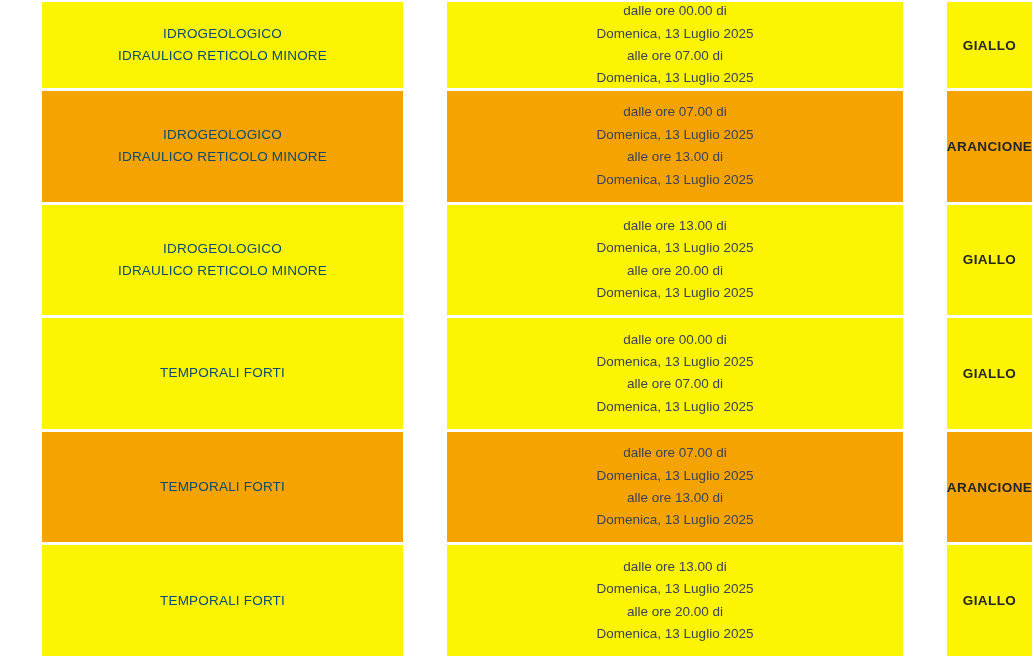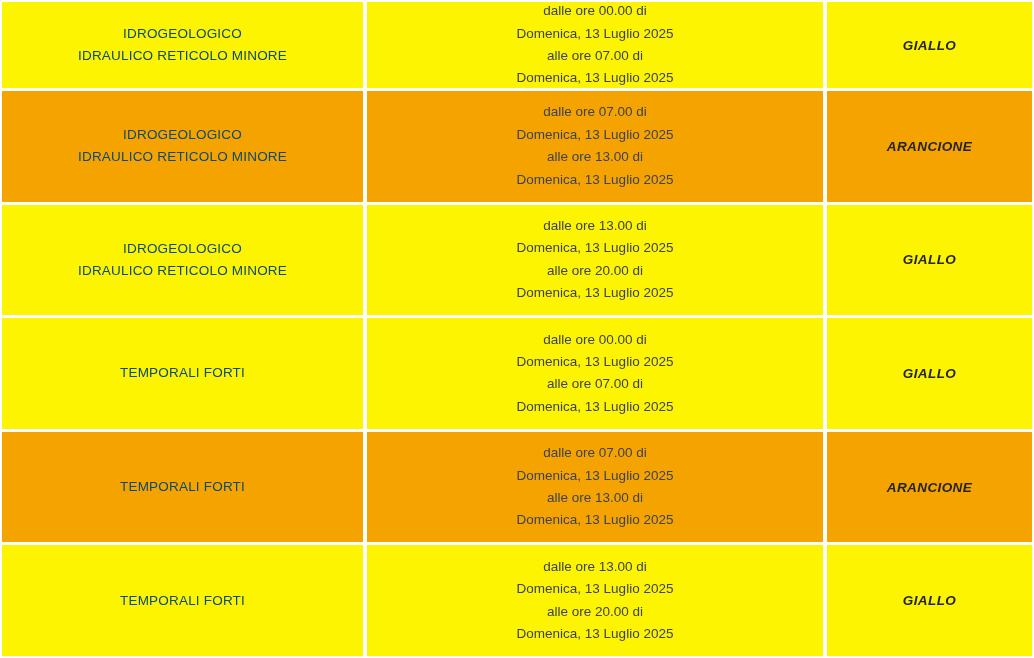--- a/index.html
+++ b/index.html
@@ -29,24 +29,25 @@
     flex: 0 0 86px;
   }
   .cell {
     display: flex;
     flex-direction: column;
     align-items: center;
     justify-content: center;
     text-align: center;
     overflow: hidden;
     box-sizing: border-box;
+    margin-left: 40px;
   }
   .cell.hazard { flex: 0 0 361px; }
   .cell.period { flex: 0 0 456px; }
-  .cell.level  { flex: 1 1 auto; font-style: italic; }
+  .cell.level  { flex: 1 1 auto; }
 
   .hazard-line {
     color: #0c4a6e;
     font-size: 13.5px;
     line-height: 22px;
     letter-spacing: 0.2px;
   }
   .period-line {
     color: #3d4254;
     font-size: 13.5px;

